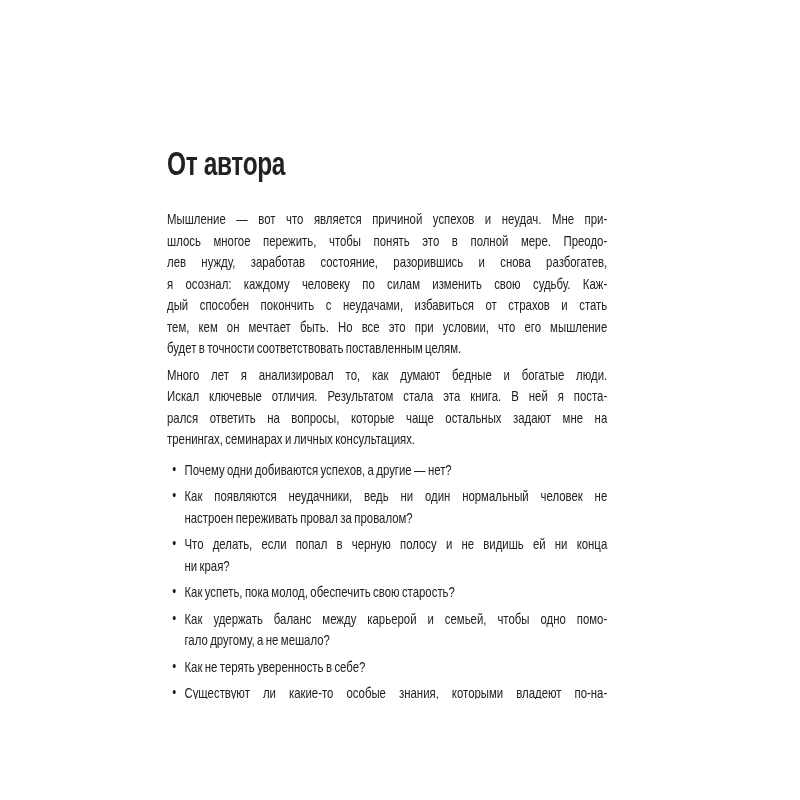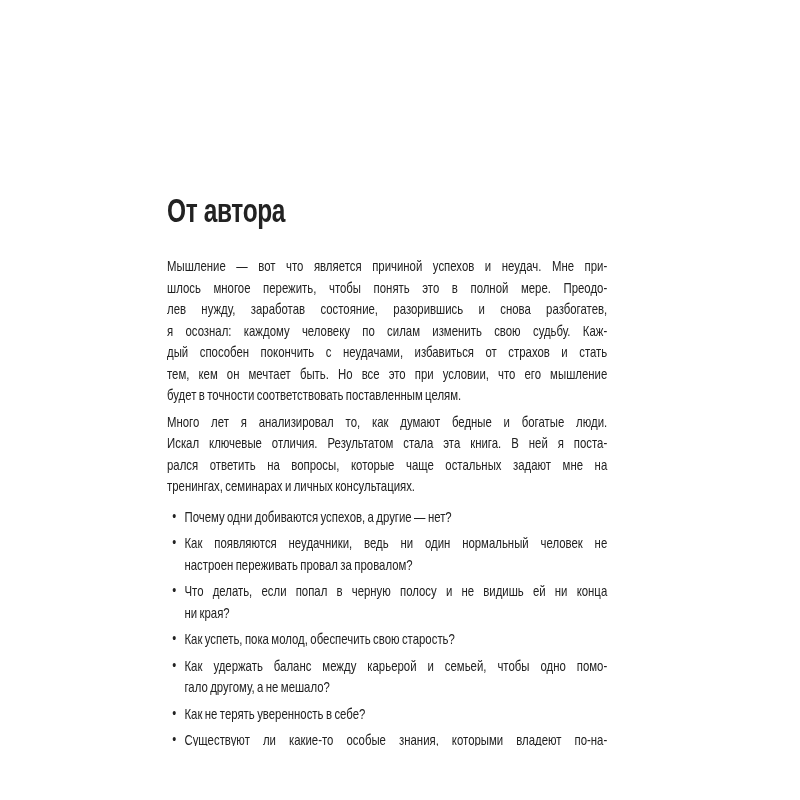--- a/index.html
+++ b/index.html
@@ -8,21 +8,20 @@
     background: #ffffff;
   }
   .page {
     position: relative;
     width: 800px;
     height: 699px;
     background: #ffffff;
     color: #222222;
     font-family: "Liberation Sans", sans-serif;
     overflow: hidden;
-    margin-top: 47px;
   }
   .title {
     position: absolute;
     left: 167px;
     top: 144px;
     margin: 0;
     font-size: 34px;
     line-height: 39px;
     font-weight: 700;
     letter-spacing: -0.5px;

